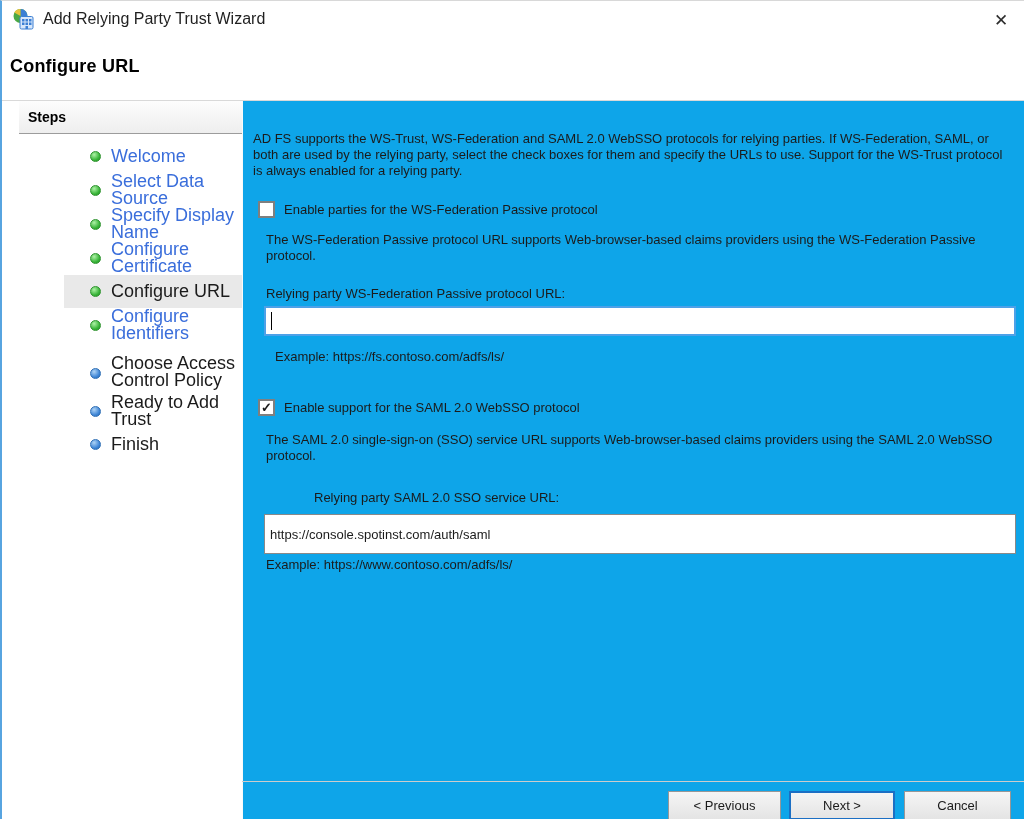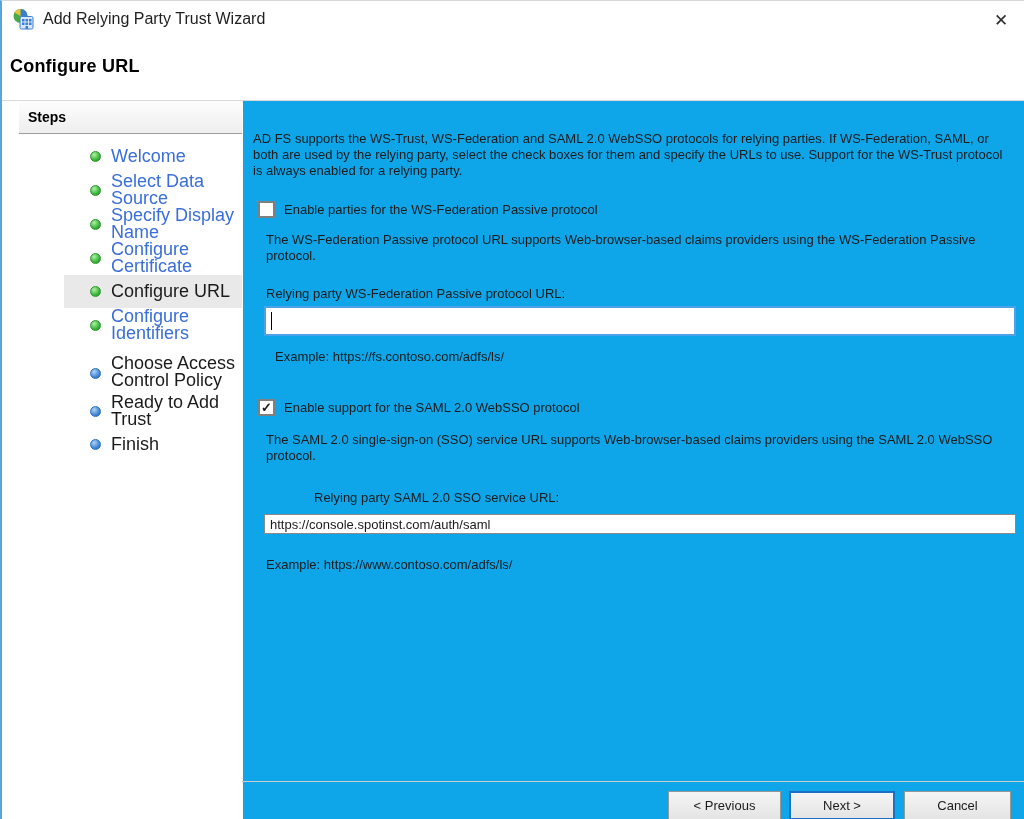--- a/index.html
+++ b/index.html
@@ -77,21 +77,21 @@
     width:17px; height:17px; box-sizing:border-box; flex:none;
     background:#fff; border:2px solid #7f7f7f;
     display:flex; align-items:center; justify-content:center;
     font-size:13px; font-weight:bold; color:#1b1b1b;
   }
   .cb-label { margin-left:9px; font-size:13px; }
   .desc1 { left:23px; top:131px; width:725px; }
   .label1 { left:23px; top:185px; }
   .input-wrap { box-sizing:border-box; background:#fff; position:absolute; }
   .input-wrap1 { left:21px; top:205px; width:752px; height:30px; border:2px solid #4da1e8; }
-  .input-wrap2 { left:21px; top:413px; width:752px; height:20px; border:1px solid #898989; }
+  .input-wrap2 { left:21px; top:413px; width:752px; height:40px; border:1px solid #898989; }
   .input-wrap input {
     width:100%; height:100%; box-sizing:border-box;
     border:none; outline:none; background:transparent;
     font-family:"Liberation Sans", sans-serif; font-size:13px; color:#1b1b1b;
     padding:2px 5px;
   }
   .caret { position:absolute; left:5px; top:4px; width:1px; height:18px; background:#000; pointer-events:none; }
   .example1 { left:32px; top:248px; }
   .desc2 { left:23px; top:331px; width:735px; }
   .label2 { left:23px; top:389px;margin-left:48px; }

